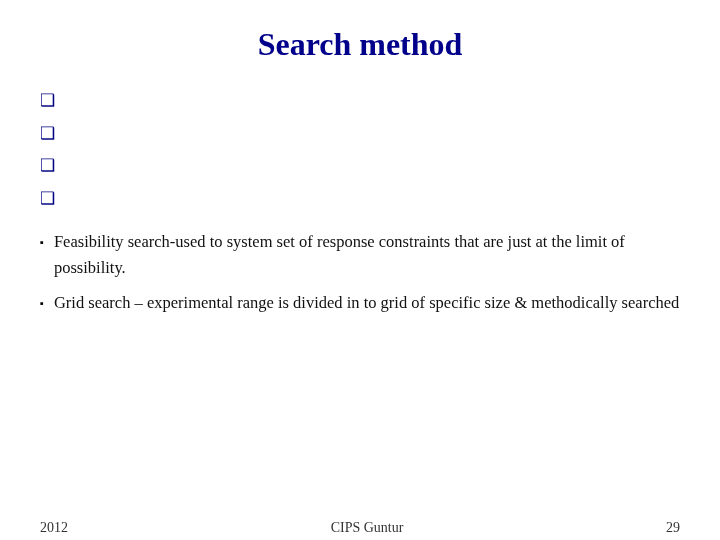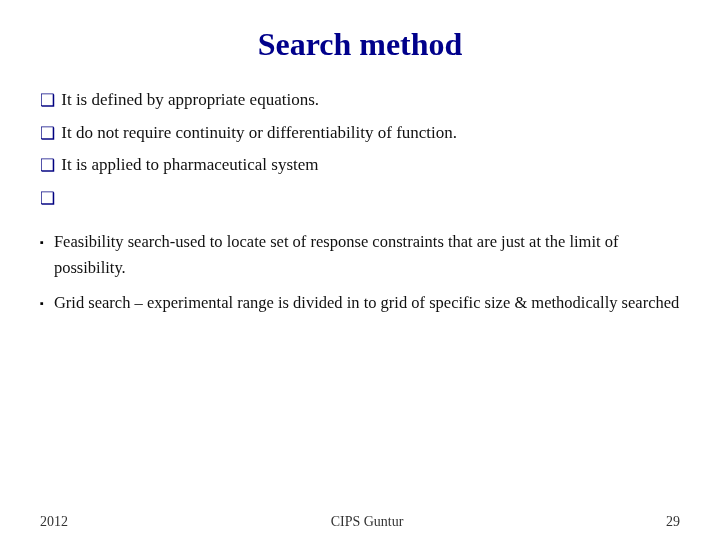--- a/index.html
+++ b/index.html
@@ -74,59 +74,56 @@
     .square-bullet-list li .sq-icon {
       color: #000000;
       font-size: 11px;
       margin-right: 10px;
       flex-shrink: 0;
       margin-top: 5px;
     }
 
     .footer {
       position: absolute;
-      bottom: 10px;
+      bottom: 4px;
       left: 0;
       right: 0;
       display: flex;
       justify-content: space-between;
       padding: 0 40px;
       font-size: 14px;
       color: #333333;
     }
   </style>
 </head>
 <body>
 
 <div class="slide">
 
   <h1 class="title">Search method</h1>
 
   <ul class="bullet-list">
     <li>
       <span class="bullet-icon">❑</span>
-      <span>It is defined by appropriate equations.</span>
     </li>
     <li>
       <span class="bullet-icon">❑</span>
-      <span>It do not require continuity or differentiability of function.</span>
     </li>
     <li>
       <span class="bullet-icon">❑</span>
-      <span>It is applied to pharmaceutical system</span>
     </li>
     <li>
       <span class="bullet-icon">❑</span>
     </li>
   </ul>
 
   <ul class="square-bullet-list">
     <li>
       <span class="sq-icon">▪</span>
-      <span>Feasibility search-used to locate set of response constraints that are just at the limit of possibility.</span>
+      <span>Feasibility search-used to system set of response constraints that are just at the limit of possibility.</span>
     </li>
     <li>
       <span class="sq-icon">▪</span>
       <span>Grid search – experimental range is divided in to grid of specific size &amp; methodically searched</span>
     </li>
   </ul>
 
   <div class="footer">
     <span>2012</span>
     <span>CIPS Guntur</span>

